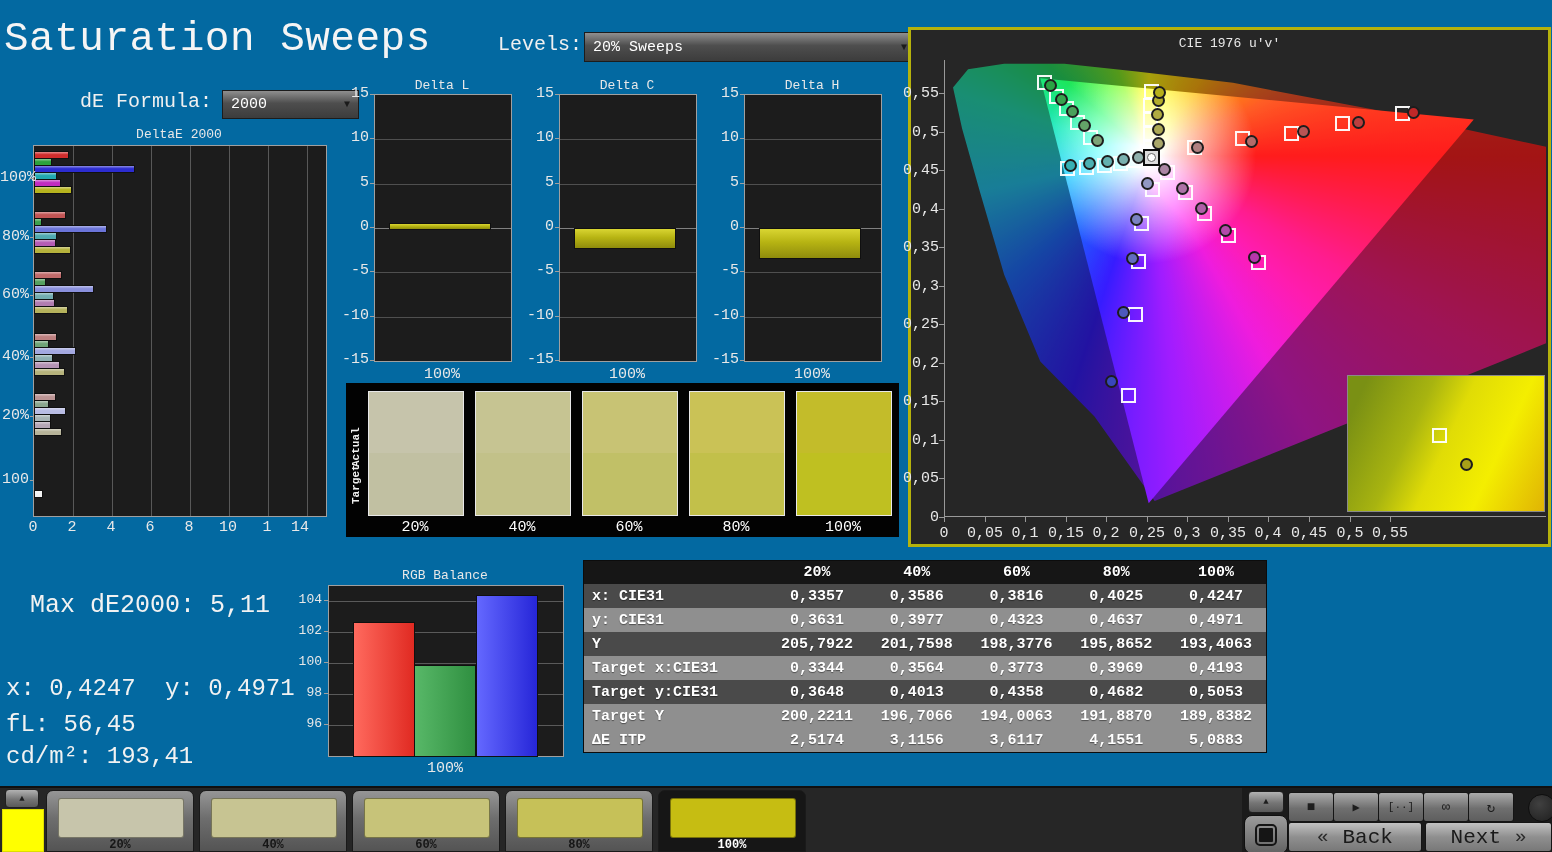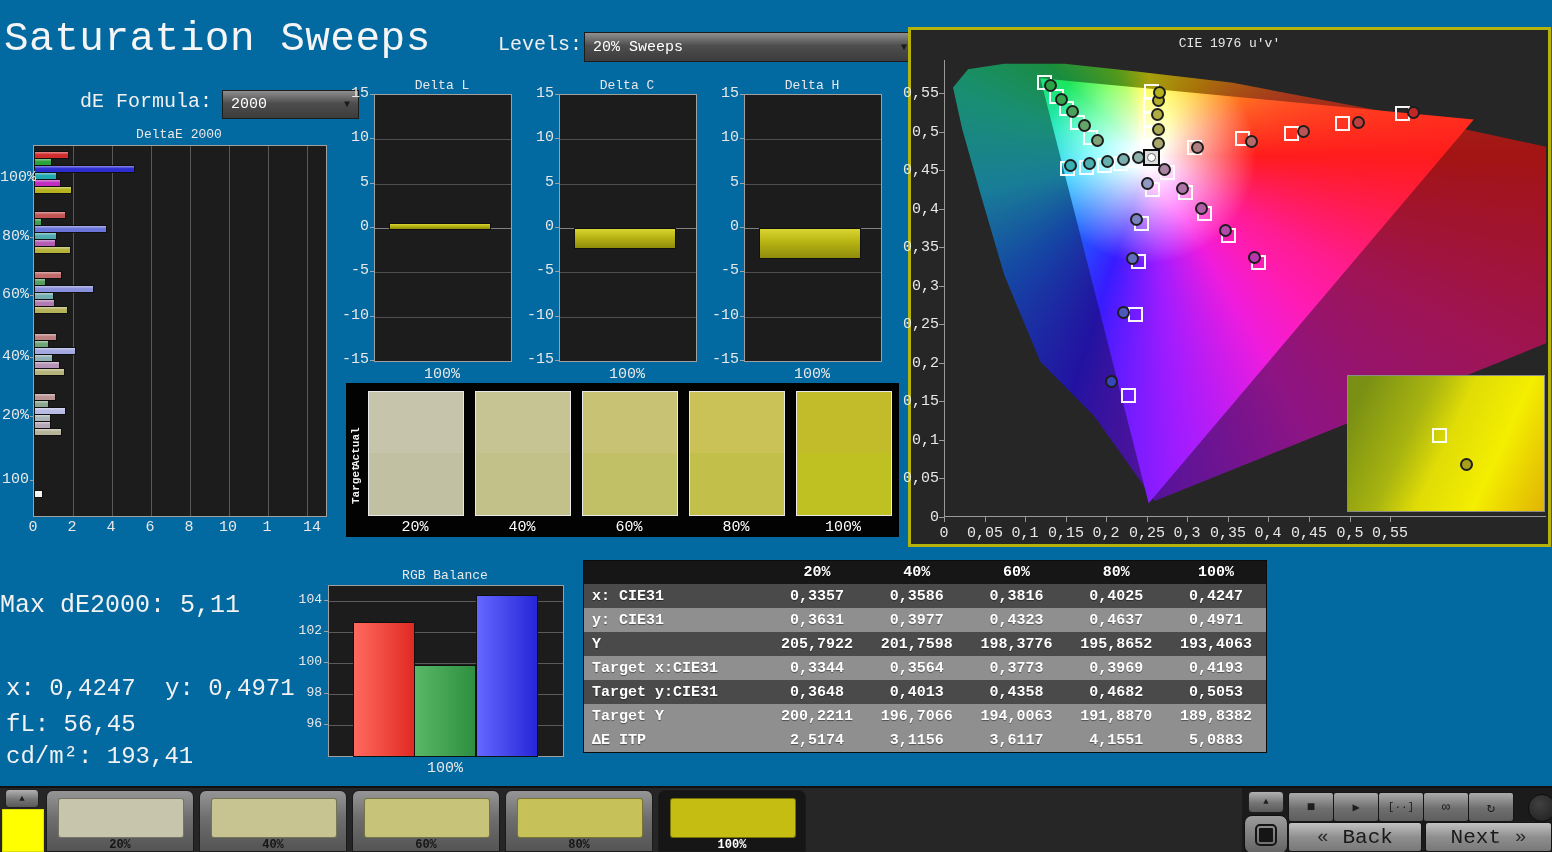--- a/index.html
+++ b/index.html
@@ -50,21 +50,21 @@
       filter:brightness(1.15);
       clip-path:polygon(16% 4%,88% 13%,34% 97%);}
   .cie-axis{position:absolute;background:#999;}
   .cie-sq{position:absolute;width:15px;height:15px;border:2px solid rgba(255,255,255,0.95);box-sizing:border-box;}
   .cie-pt{position:absolute;width:13px;height:13px;border-radius:50%;border:2px solid #1d1d1d;box-sizing:border-box;}
   #cie-inset{position:absolute;left:403px;top:315px;width:196px;height:135px;border:1px solid #8a8a8a;
       background:linear-gradient(115deg,#7a9014 8%,#a8b410 34%,#e0dc06 50%,#f4ee00 72%,#e0b404 100%);}
   
   .stat{color:#f2f2f2;}
   #stat-avg{left:0px;top:554px;width:300px;text-align:center;font-size:25px;}
-  #stat-max{left:0px;top:591px;width:300px;font-size:25px;}
+  #stat-max{left:0px;top:591px;width:300px;text-align:center;font-size:25px;}
   #stat-cr{left:5px;top:636px;font-size:27px;}
   #stat-x{left:6px;top:675px;font-size:24px;}
   #stat-y{left:165px;top:675px;font-size:24px;}
   #stat-fl{left:6px;top:711px;font-size:24px;}
   #stat-cd{left:6px;top:743px;font-size:24px;}
   
   #caltable{left:583px;top:560px;width:682px;border:1px solid #0c0c0c;}
   .trow{display:flex;height:24px;align-items:center;font-size:15px;font-weight:bold;color:#fff;
       text-shadow:0 1px 1px rgba(0,0,0,0.45);}
   .trow .lbl{width:183px;padding-left:8px;box-sizing:border-box;}
@@ -159,21 +159,21 @@
         <div class="hbar" style="left: 0px; top: 282px; width: 26px; height: 6px; background: linear-gradient(rgba(255, 255, 255, 0.45), rgba(255, 255, 255, 0) 45%), rgb(183, 180, 154);"></div>
         <div class="hbar" style="left: 0px; top: 344px; width: 7px; height: 6px; background: linear-gradient(rgba(255, 255, 255, 0.45), rgba(255, 255, 255, 0) 45%), rgb(242, 242, 242);"></div>
       </div>
   <div class="axis-label" style="left: 18px; top: 392px; width: 30px; text-align: center;">0</div>
       <div class="axis-label" style="left: 57px; top: 392px; width: 30px; text-align: center;">2</div>
       <div class="axis-label" style="left: 96px; top: 392px; width: 30px; text-align: center;">4</div>
       <div class="axis-label" style="left: 135px; top: 392px; width: 30px; text-align: center;">6</div>
       <div class="axis-label" style="left: 174px; top: 392px; width: 30px; text-align: center;">8</div>
       <div class="axis-label" style="left: 213px; top: 392px; width: 30px; text-align: center;">10</div>
       <div class="axis-label" style="left: 252px; top: 392px; width: 30px; text-align: center;">1</div>
-      <div class="axis-label" style="left: 291px; top: 392px; width: 30px; text-align: right;">14</div>
+      <div class="axis-label" style="left: 291px; top: 392px; width: 30px; text-align: left;">14</div>
       <div class="axis-label" style="left: 0px; top: 42px; width: 29px; text-align: right;">100%</div>
       <div class="tickmark" style="left: 30px; top: 51px; width: 4px; height: 1px;"></div>
       <div class="axis-label" style="left: 0px; top: 101px; width: 29px; text-align: right;">80%</div>
       <div class="tickmark" style="left: 30px; top: 110px; width: 4px; height: 1px;"></div>
       <div class="axis-label" style="left: 0px; top: 159px; width: 29px; text-align: right;">60%</div>
       <div class="tickmark" style="left: 30px; top: 168px; width: 4px; height: 1px;"></div>
       <div class="axis-label" style="left: 0px; top: 221px; width: 29px; text-align: right;">40%</div>
       <div class="tickmark" style="left: 30px; top: 230px; width: 4px; height: 1px;"></div>
       <div class="axis-label" style="left: 0px; top: 280px; width: 29px; text-align: right;">20%</div>
       <div class="tickmark" style="left: 30px; top: 289px; width: 4px; height: 1px;"></div>

